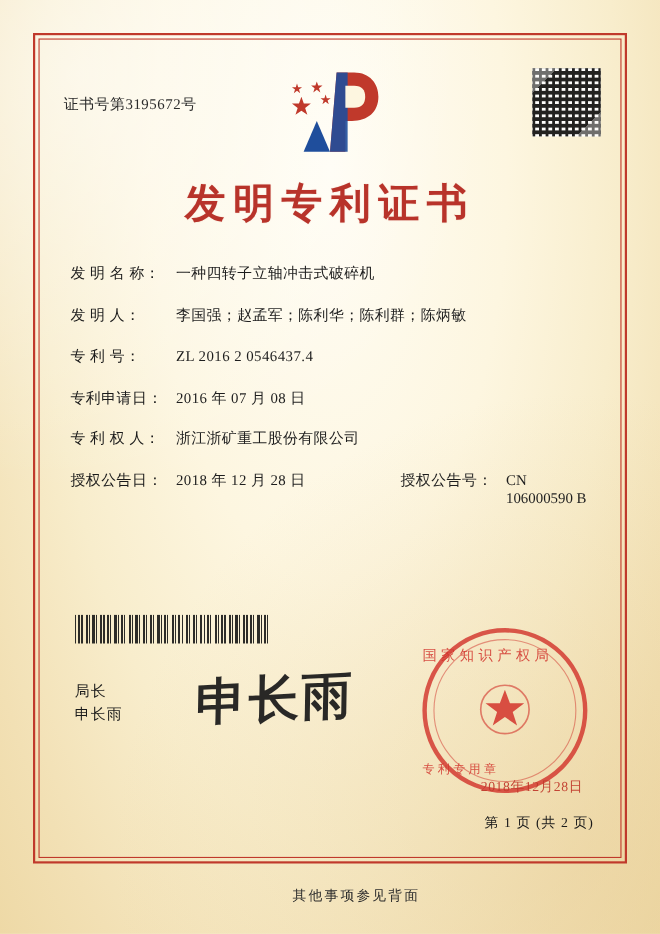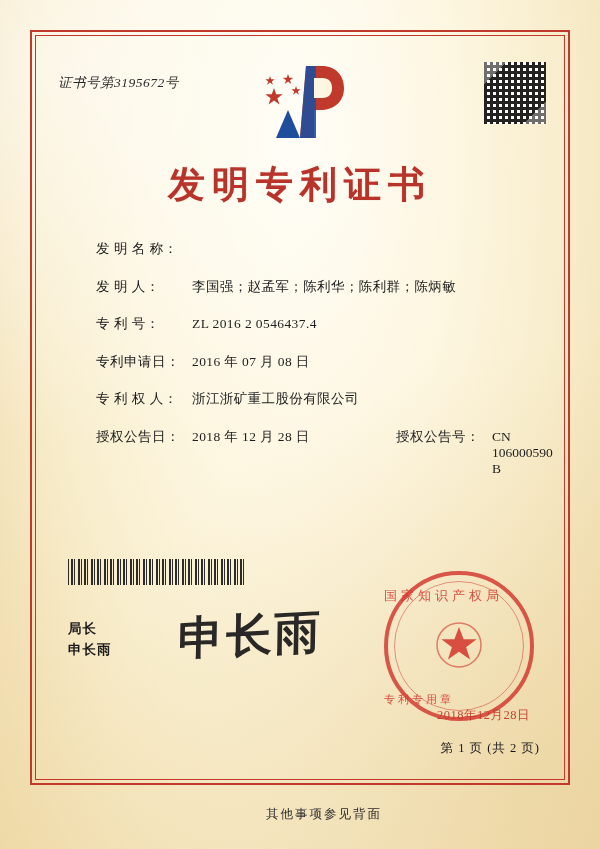--- a/index.html
+++ b/index.html
@@ -63,26 +63,25 @@
   }
 
   
   .header-row {
     position: relative;
     height: 110px;
   }
   .cert-number {
     position: absolute;
     left: 12px;
-    top: 28px;
+    top: 40px;
     font-size: 13.5px;
     color: #2b2b2b;
     letter-spacing: 0.5px;
     font-family: "Liberation Serif", serif;
-    font-style: italic;
   }
 
   .logo {
     position: absolute;
     left: 50%;
     top: 14px;
     transform: translateX(-50%);
     width: 112px;
     height: 84px;
   }
@@ -130,21 +129,20 @@
     align-items: baseline;
     margin-bottom: 19.5px;
     font-size: 13.5px;
     color: #1e1e1e;
   }
   .field-label {
     width: 96px;
     flex: 0 0 96px;
     letter-spacing: 0.5px;
     color: #1a1a1a;
-    margin-left: 32px;
   }
   .field-value {
     flex: 1;
     letter-spacing: 0.4px;
   }
 
   .field-row.dual .field-value {
     flex: 0 0 auto;
     min-width: 190px;
   }
@@ -199,21 +197,20 @@
   }
 
   .director-block {
     position: absolute;
     left: 8px;
     top: 66px;
     font-size: 13.5px;
     line-height: 1.55;
     color: #1a1a1a;
     letter-spacing: 1px;
-    font-weight: bold;
   }
 
   .signature {
     position: absolute;
     left: 118px;
     top: 52px;
     font-size: 46px;
     color: #1a1a1a;
     font-family: "Liberation Serif", serif;
     letter-spacing: 2px;
@@ -326,20 +323,21 @@
       </div>
 
       <div class="qr"></div>
     </div>
 
     <div class="title">发明专利证书</div>
 
     <div class="fields">
       <div class="field-row">
         <div class="field-label">发 明 名 称：</div>
+        <div class="field-value">一种四转子立轴冲击式破碎机</div>
       </div>
       <div class="field-row">
         <div class="field-label">发 明 人：</div>
         <div class="field-value">李国强；赵孟军；陈利华；陈利群；陈炳敏</div>
       </div>
       <div class="field-row">
         <div class="field-label">专 利 号：</div>
         <div class="field-value">ZL 2016 2 0546437.4</div>
       </div>
       <div class="field-row">

